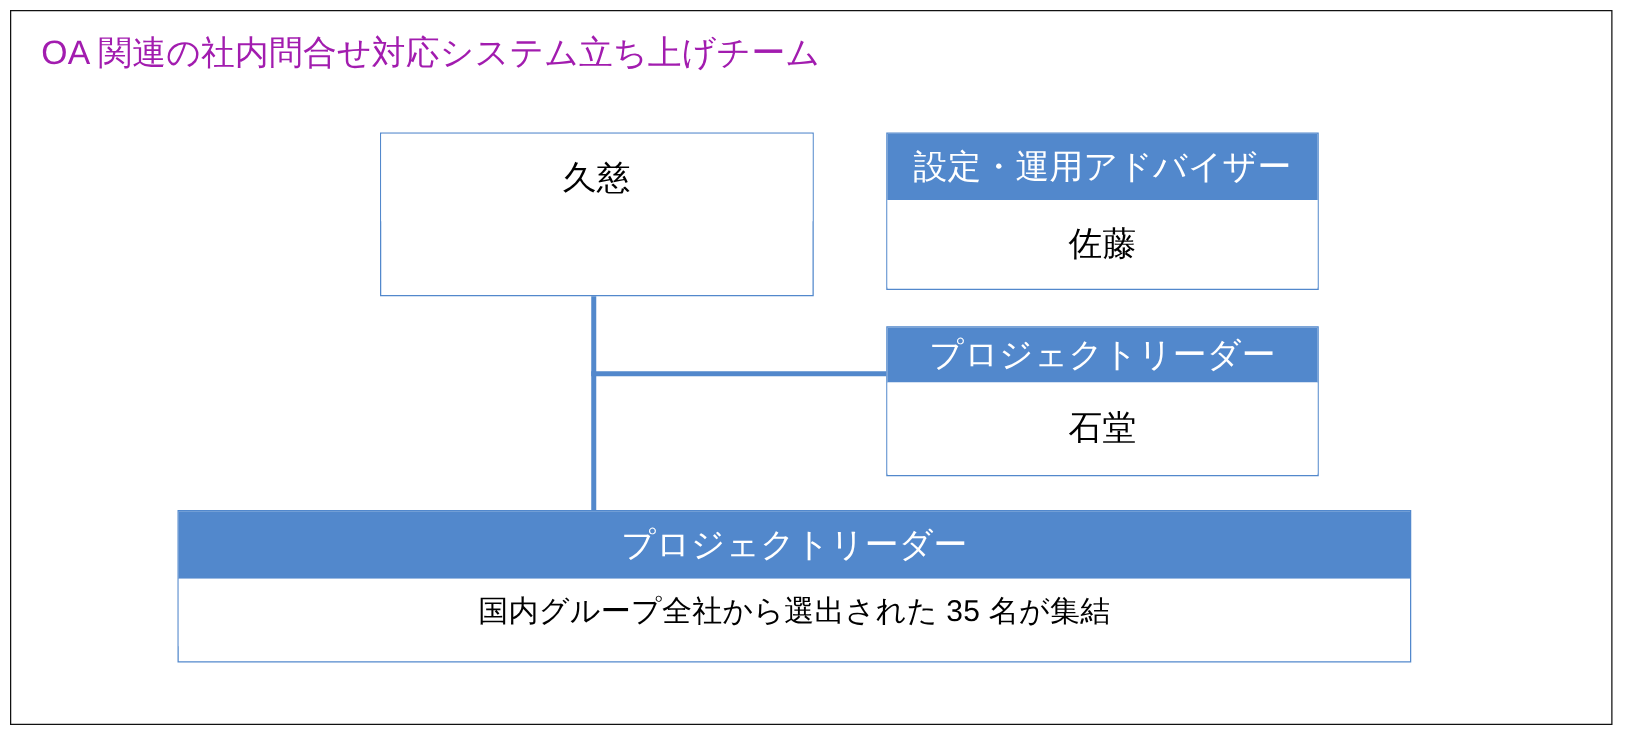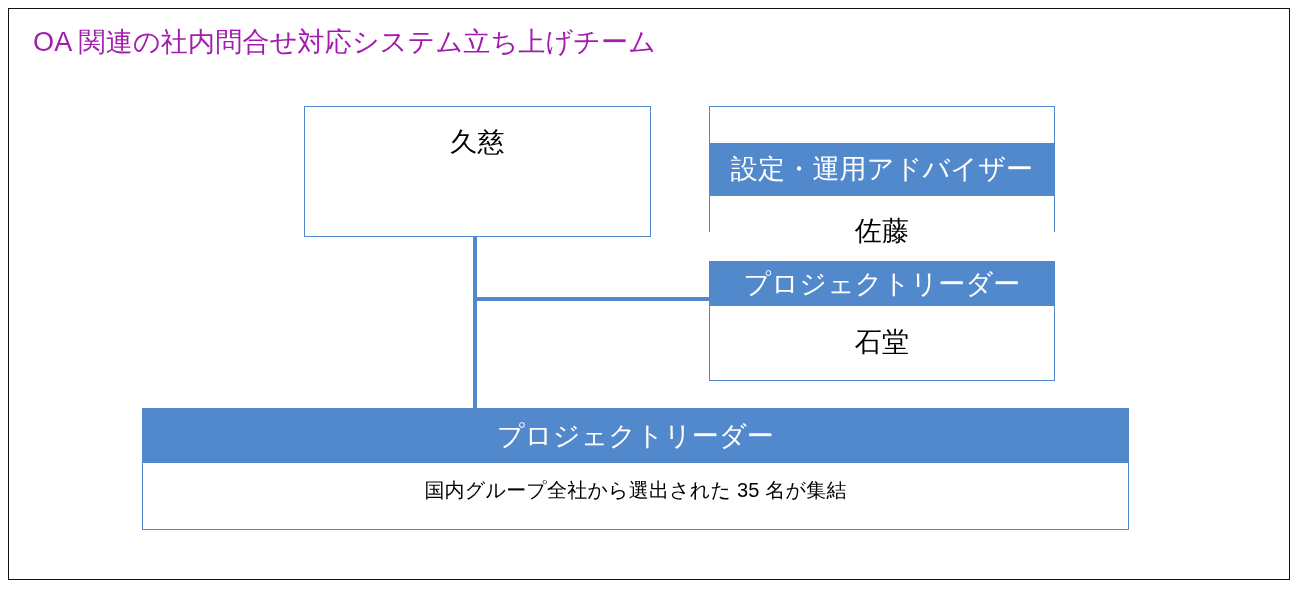--- a/index.html
+++ b/index.html
@@ -75,34 +75,34 @@
   
   #node-leader {
     left: 295px;  top: 97px;  width: 347px; height: 131px;
   }
   #node-leader .node-header { height: 58px; }
   #node-leader .node-body   { height: 70px; }
 
   #node-advisor {
     left: 700px;  top: 97px;  width: 346px; height: 126px;
   }
-  #node-advisor .node-header { height: 53px; margin-top: 36px; }
+  #node-advisor .node-header { height: 53px; }
   #node-advisor .node-body   { height: 70px; }
 
   #node-support {
     left: 700px;  top: 252px; width: 346px; height: 120px;
   }
   #node-support .node-header { height: 44px; }
   #node-support .node-body   { height: 73px; }
 
   #node-members {
     left: 133px;  top: 399px; width: 987px; height: 122px;
   }
   #node-members .node-header { height: 54px; }
-  #node-members .node-body   { height: 54px; font-size: 20px; }
+  #node-members .node-body   { height: 54px; font-size: 24px; }
 
   
   .connector {
     position: absolute;
     background: #5288CC;
     z-index: 1;
   }
   #connector-vertical {
     left: 464px;
     top: 227px;

